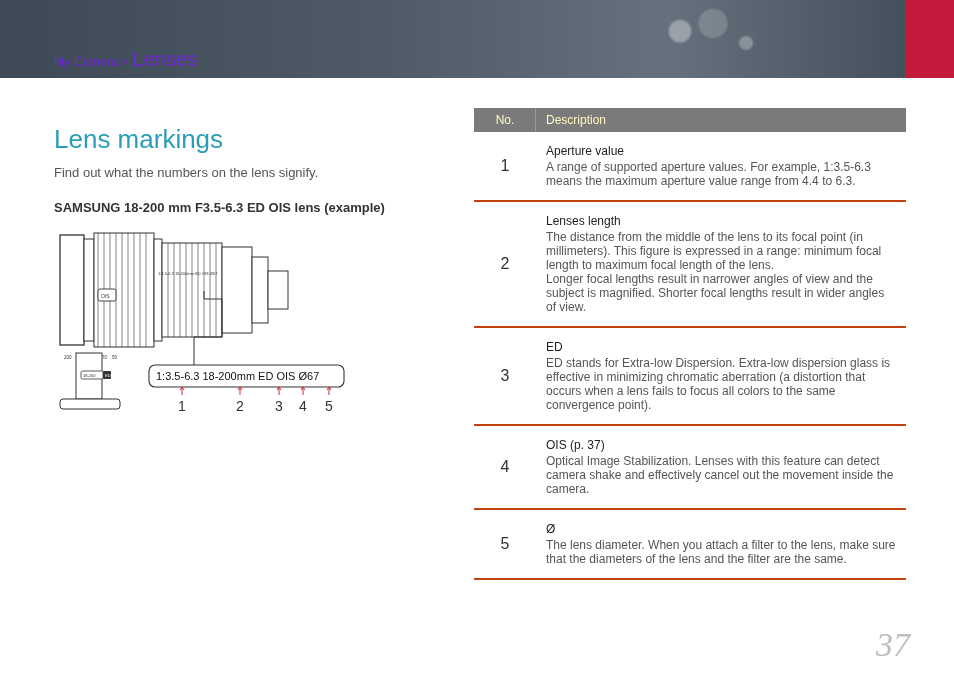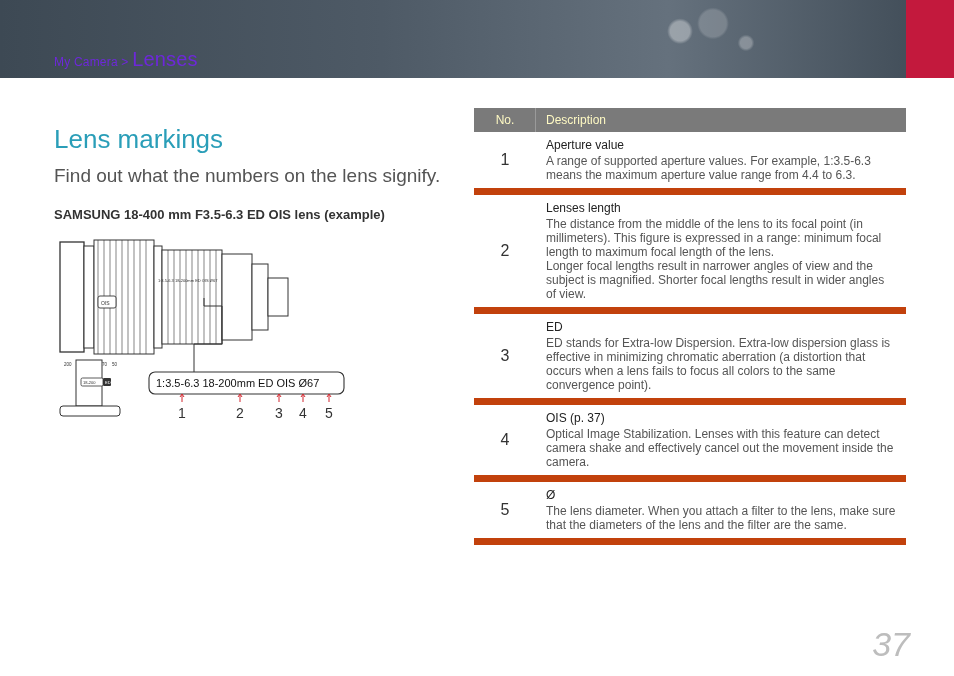--- a/index.html
+++ b/index.html
@@ -6,49 +6,49 @@
 .page{width:954px;height:676px;position:relative;background:#fff;box-sizing:border-box;}
 .banner{position:absolute;top:0;left:0;right:0;height:78px;background:linear-gradient(90deg,#3d4954 0%,#4e5a66 40%,#65717d 70%,#3d4954 100%);}
 .banner::after{content:"";position:absolute;right:0;top:0;width:48px;height:78px;background:#c3193d;}
 .flare{position:absolute;width:220px;height:78px;top:0;right:120px;background:radial-gradient(circle at 30% 40%,rgba(255,255,255,0.35) 0 6%,transparent 8%),radial-gradient(circle at 60% 55%,rgba(255,255,255,0.28) 0 4%,transparent 6%),radial-gradient(circle at 45% 30%,rgba(255,255,255,0.18) 0 10%,transparent 12%);filter:blur(0.4px);}
 .crumb{position:absolute;left:54px;top:48px;color:#6d28d9;font-size:12px;letter-spacing:0.2px;}
 .crumb .cat{font-size:20px;font-weight:300;}
 .content{position:absolute;top:90px;left:54px;right:48px;bottom:40px;display:flex;margin-top:18px;}
 .left{flex:0 0 420px;}
 .right{flex:1;}
 h1{font-size:26px;font-weight:300;color:#2a9eb8;margin:16px 0 10px 0;}
-.intro{font-size:19px;color:#545454;margin:8px 0 20px 0;}
+.intro{font-size:13px;color:#545454;margin:8px 0 20px 0;}
 .example-title{font-size:13px;font-weight:700;color:#333;margin:18px 0 12px 0;}
 .diagram{width:300px;}
 table{border-collapse:collapse;width:100%;font-size:12px;}
 thead th{background:#7a7a7a;color:#fef9c3;font-weight:400;text-align:left;padding:5px 10px;}
 thead th:first-child{width:42px;text-align:center;box-shadow:inset -1px 0 0 #9a9a9a;}
-tbody td{padding:6px 10px;vertical-align:top;border-bottom:7px solid #c2410c;color:#555;}
+tbody td{padding:12px 10px;vertical-align:top;border-bottom:2px solid #c2410c;color:#555;}
 tbody td.no{text-align:center;font-size:16px;color:#333;vertical-align:middle;border-right:0;}
 .term{color:#222;display:block;margin-bottom:2px;}
-.pagenum{position:absolute;right:44px;bottom:12px;font-size:34px;color:#bdbdbd;font-style:italic;font-family:Liberation Sans, sans-serif;}
+.pagenum{position:absolute;right:44px;bottom:12px;font-size:34px;color:#bdbdbd;font-style:italic;font-family:Liberation Serif, serif;}
 </style>
 </head>
 <body>
 
 <div class="page">
   <div class="banner">
     <div class="flare"></div>
   </div>
   <div class="crumb">
     <span>My Camera</span>
     <span>&gt;</span>
     <span class="cat">Lenses</span>
   </div>
 
   <div class="content">
     <div class="left">
       <h1>Lens markings</h1>
       <p class="intro">Find out what the numbers on the lens signify.</p>
-      <div class="example-title">SAMSUNG 18-400 mm F3.5-6.3 ED OIS lens (example)</div>
+      <div class="example-title">SAMSUNG 18-200 mm F3.5-6.3 ED OIS lens (example)</div>
 
       <svg class="diagram" viewBox="0 0 300 220">
 
         <rect x="6" y="8" width="24" height="110" fill="#fff" stroke="#333" stroke-width="1.3"></rect>
         <rect x="30" y="12" width="10" height="102" fill="#fff" stroke="#333"></rect>
         <rect x="40" y="6" width="60" height="114" fill="#fff" stroke="#333"></rect>
         <rect x="100" y="12" width="8" height="102" fill="#fff" stroke="#333"></rect>
         <rect x="108" y="16" width="60" height="94" fill="#fff" stroke="#333"></rect>
         <rect x="168" y="20" width="30" height="86" fill="#fff" stroke="#333"></rect>
         <rect x="198" y="30" width="16" height="66" fill="#fff" stroke="#333"></rect>

